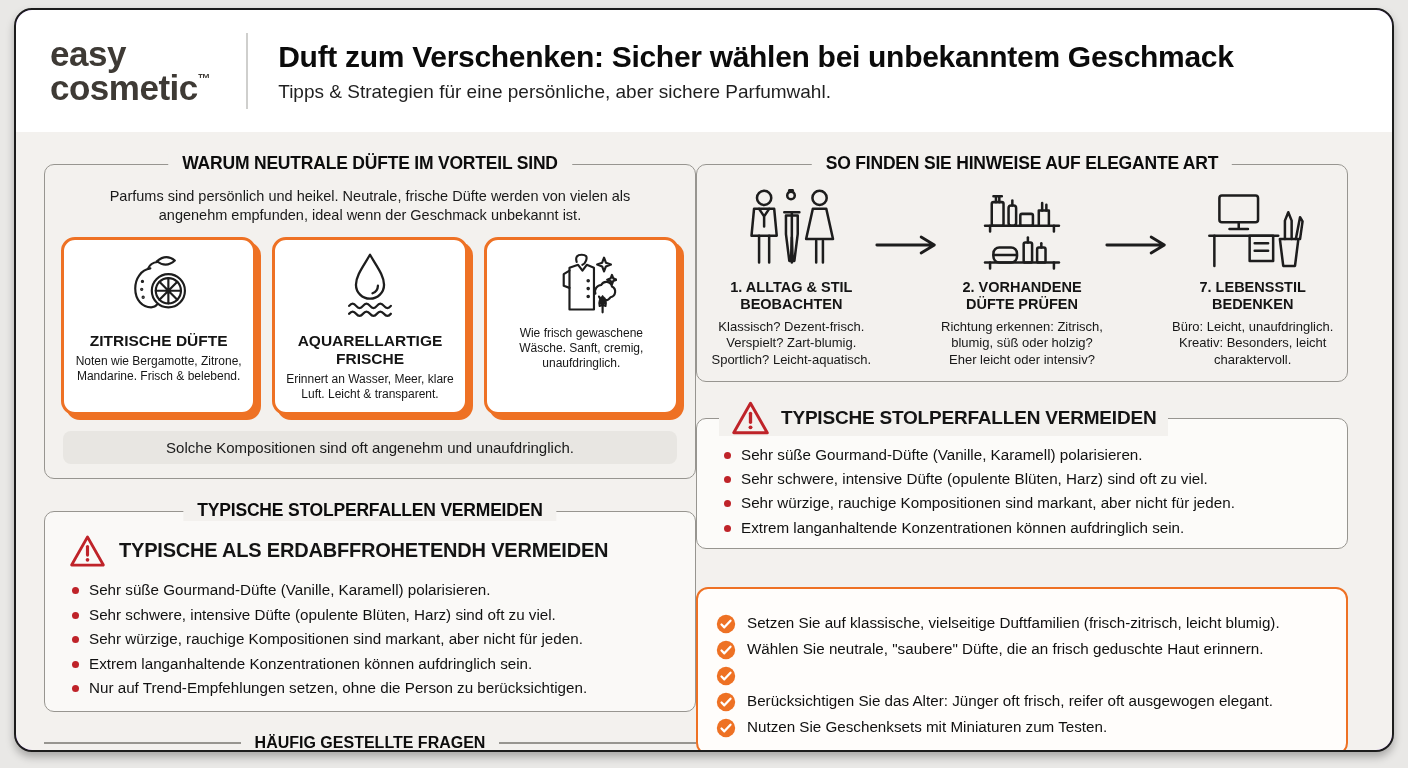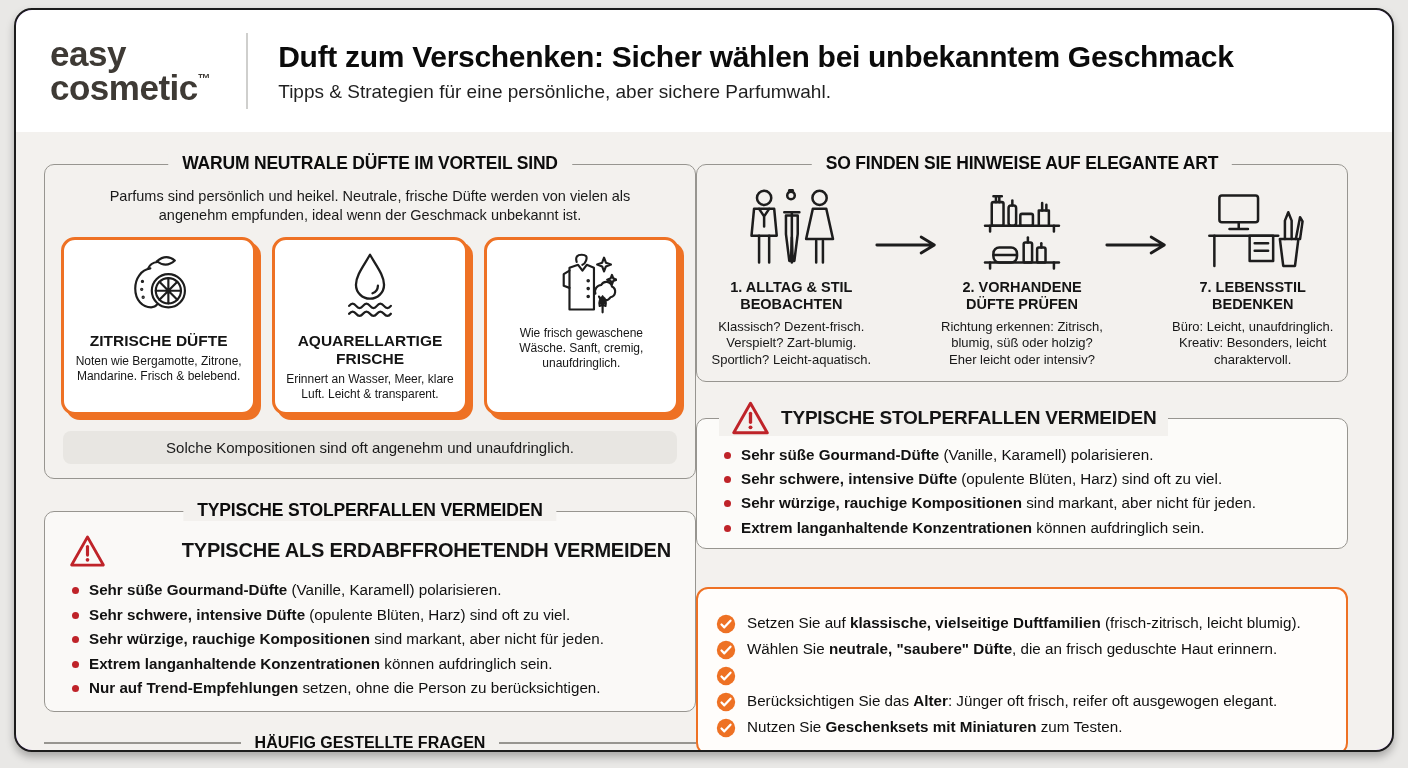--- a/index.html
+++ b/index.html
@@ -52,21 +52,21 @@
   .card-icon { height:74px; display:flex; align-items:center; justify-content:center; }
   .card-icon svg { width:72px; height:72px; }
   .card-title { font-weight:bold; font-size:15.5px; margin-top:10px; line-height:1.15; }
   .card-text { font-size:12px; line-height:1.25; margin-top:4px; color:#161616; }
   .adv-note {
     margin:16px 4px 2px; background:#e8e6e2; border-radius:8px;
     text-align:center; font-size:15px; padding:8px 6px; color:#1a1a1a;
   }
   
   .sec-pit { margin-top:32px; padding:18px 24px 10px; background:#faf9f7; }
-  .warn-head { display:flex; align-items:center; gap:13px; margin-top:4px;justify-content:space-between; }
+  .warn-head { display:flex; align-items:center; gap:13px; margin-top:4px; }
   .warn-head .warn-ic { width:37px; height:34px; flex:0 0 auto; }
   .warn-head .warn-ic svg { width:100%; height:100%; }
   .warn-head h3 { font-size:20px; font-weight:bold; letter-spacing:-.2px; }
   ul.bullets { list-style:none; margin-top:10px; }
   ul.bullets li { position:relative; padding-left:20px; font-size:15.2px; line-height:1.62; color:#111; }
   ul.bullets li::before {
     content:""; position:absolute; left:3px; top:9px; width:7px; height:7px;
     border-radius:50%; background:#bf2329;
   }
   
@@ -101,21 +101,21 @@
     position:absolute; top:-17px; left:50%; transform:translateX(-50%);
     width:86%; background:#f2700f; color:#fff; border-radius:9px;
     text-align:center; font-weight:bold; font-size:19px; letter-spacing:-.2px;
     padding:6px 0 7px; box-shadow:0 2px 3px rgba(0,0,0,.15);
   }
   .check-row { display:flex; gap:11px; margin-bottom:5px; }
   .check-icon { flex:0 0 20px; width:20px; height:20px; margin-top:1px; }
   .check-icon svg { width:20px; height:20px; }
   .check-text { font-size:15.2px; line-height:1.34; color:#101010; }
   .check-sub { font-size:15px; color:#1b1b1b; margin-top:1px; }
-  b { font-weight:bold;text-align:center; }
+  b { font-weight:normal;text-align:center; }
 </style>
 </head>
 <body>
 
 <div class="panel">
 
   <div class="hdr">
     <div class="logo">
       <div><span>easy</span></div>
       <div><span>cosmetic</span><span class="tm">™</span></div>

